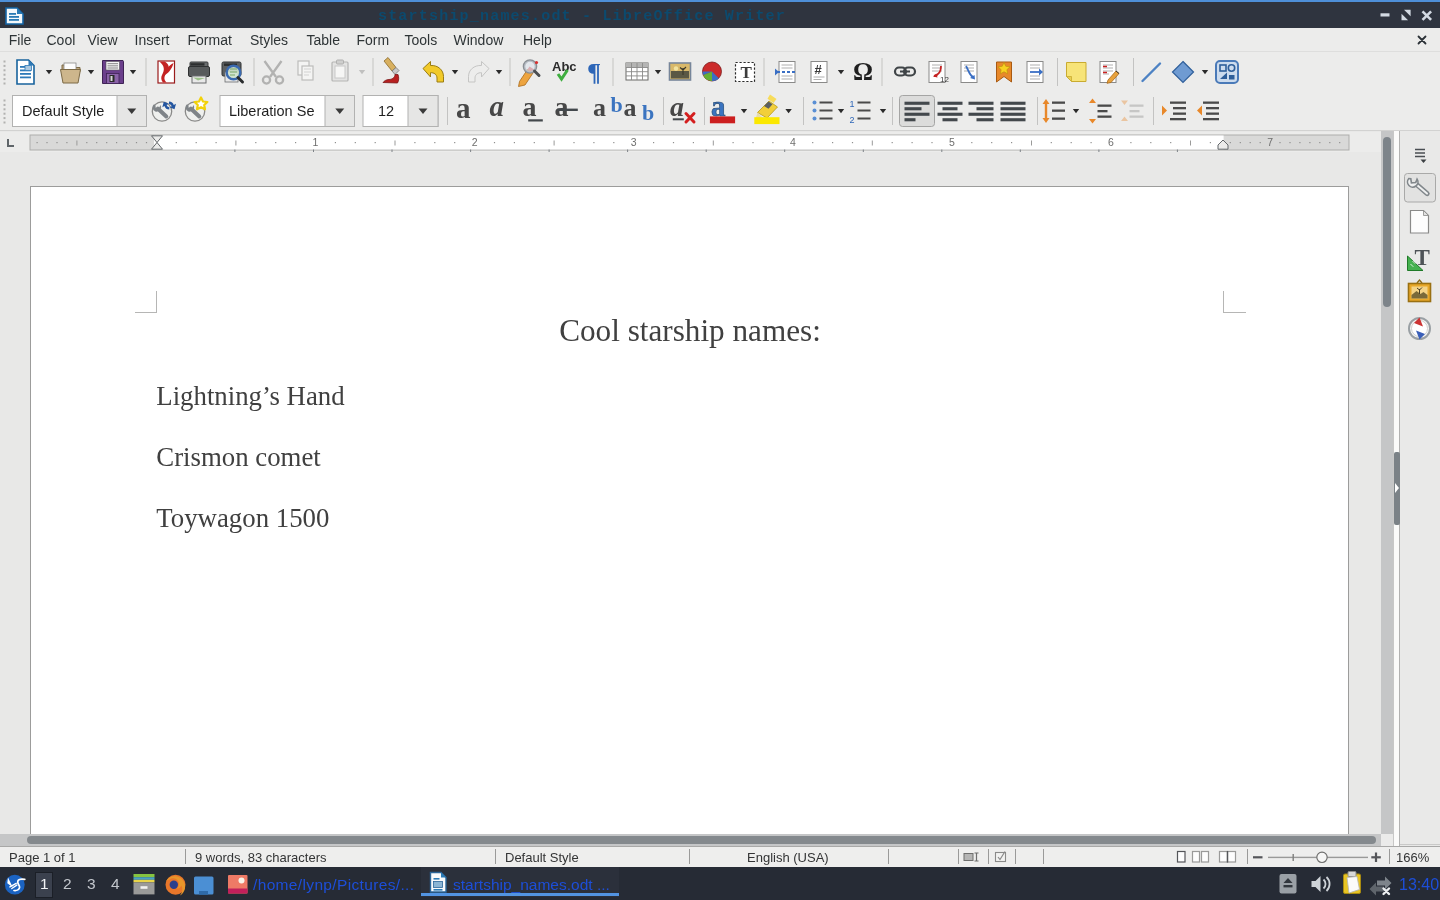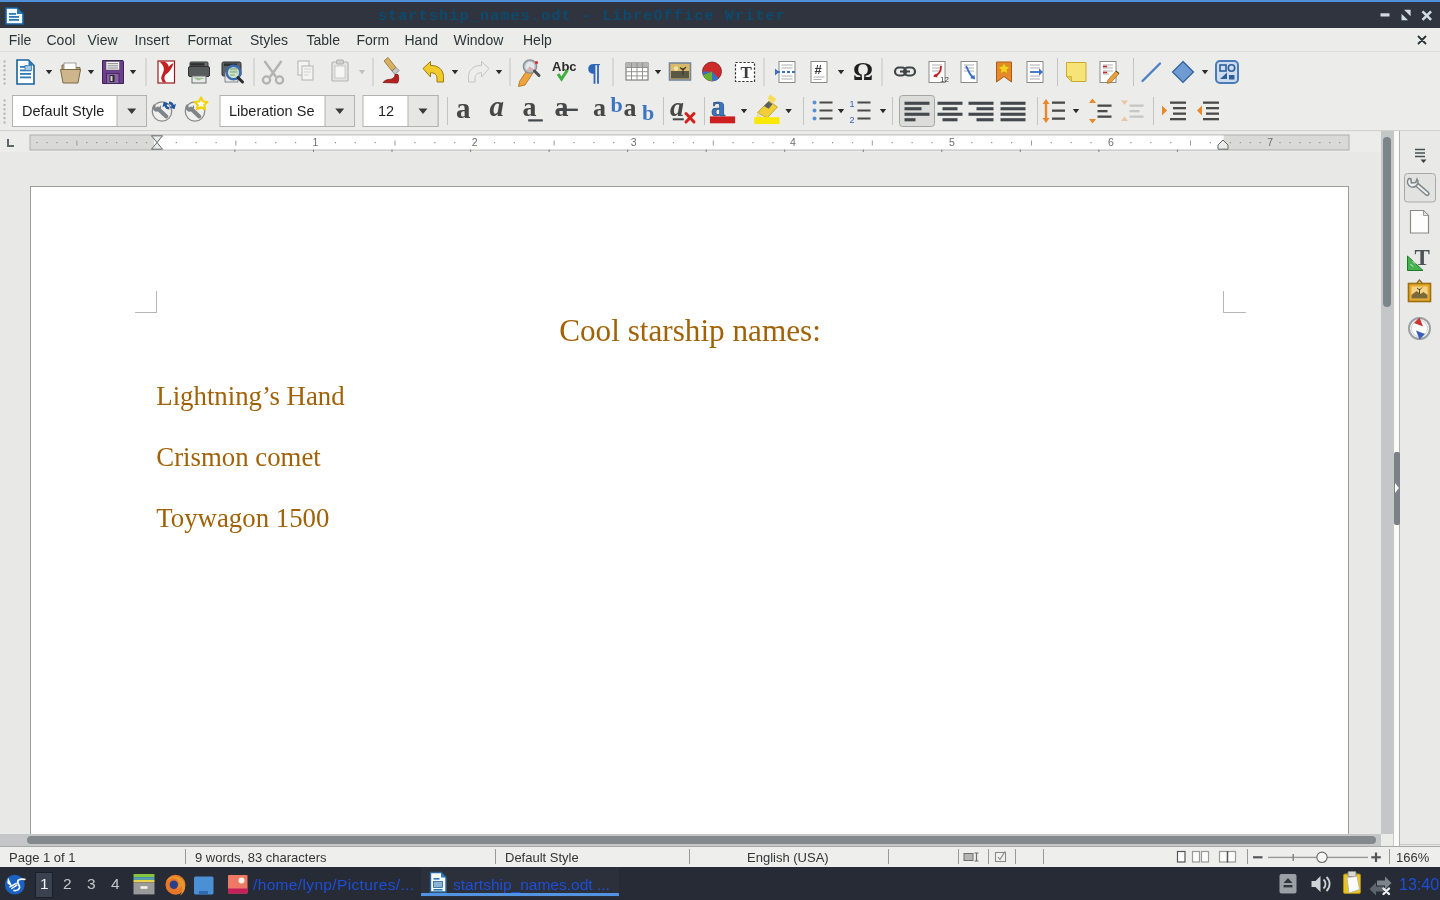--- a/index.html
+++ b/index.html
@@ -14,21 +14,21 @@
 #menubar { left:0; top:28px; width:1440px; height:24px; background:#ececeb; border-bottom:1px solid #dededd; }
 .mi { position:absolute; top:32.8px; font-size:14px; line-height:14px; color:#2e3436; }
 
 #tbars { left:0; top:52px; width:1440px; height:79px; background:#ececeb; border-bottom:1px solid #d2d2d1; }
 
 #rulerrow { left:0; top:132px; width:1440px; height:20px; background:#ececeb; }
 
 #canvas { left:0; top:152px; width:1381px; height:682px; background:#e8e8e7; overflow:hidden; }
 #page { position:absolute; left:30px; top:34px; width:1319px; height:700px; background:#ffffff; border:1px solid #9c9c9b; border-bottom:none; }
 .cmark { position:absolute; }
-.doc { position:absolute; font-family:"Liberation Serif", serif; color:#a16207; white-space:pre; line-height:1; }
+.doc { position:absolute; font-family:"Liberation Serif", serif; color:#404040; white-space:pre; line-height:1; }
 
 #vtrack { left:1381px; top:131px; width:12px; height:703px; background:#c5c6c7; }
 #vthumb { left:1383px; top:137px; width:8px; height:170px; background:#7d848a; border-radius:4px; }
 #splitter { left:1393px; top:131px; width:7px; height:715px; background:#fbfbfa; border-right:1px solid #b2b2b1; border-left:1px solid #c8c8c7; }
 #grip { left:1393.5px; top:452px; width:6px; height:73px; background:#7b8287; border-radius:2px; }
 #sidebar { left:1400px; top:131px; width:40px; height:714px; background:#e9e9e8; border-bottom:1px solid #c9c9c8; }
 
 #hrow { left:0; top:834px; width:1381px; height:12px; background:#c5c6c7; }
 #hthumb { left:27px; top:836px; width:1349px; height:8px; background:#84898d; border-radius:4px; }
 #hcorner { left:1381px; top:834px; width:12px; height:12px; background:#ebebea; }
@@ -62,21 +62,21 @@
   </svg>
 <div class="abs" id="menubar"></div>
 <div class="mi" style="left:8.8px">File</div>
 <div class="mi" style="left:46.5px">Cool</div>
 <div class="mi" style="left:87.5px">View</div>
 <div class="mi" style="left:134.5px">Insert</div>
 <div class="mi" style="left:187.5px">Format</div>
 <div class="mi" style="left:250px">Styles</div>
 <div class="mi" style="left:306.5px">Table</div>
 <div class="mi" style="left:356.5px">Form</div>
-<div class="mi" style="left:404.5px">Hand</div>
+<div class="mi" style="left:404.5px">Tools</div>
 <div class="mi" style="left:453.5px">Window</div>
 <div class="mi" style="left:523px">Help</div>
 <svg class="abs" style="left:1417px;top:35px" width="10" height="10" viewBox="0 0 10 10">
     <path d="M1.5 1.5 L8.5 8.5 M8.5 1.5 L1.5 8.5" stroke="#2b3137" stroke-width="1.8" stroke-linecap="round"></path>
   </svg>
 <div class="abs" id="tbars"></div>
 <svg class="abs" id="tb1" style="left:0;top:52px" width="1440" height="80" viewBox="0 0 1440 80">
     <rect x="3.5" y="8.5" width="2" height="2" fill="#b1b1b0"></rect>
     <rect x="3.5" y="12.9" width="2" height="2" fill="#b1b1b0"></rect>
     <rect x="3.5" y="17.3" width="2" height="2" fill="#b1b1b0"></rect>

